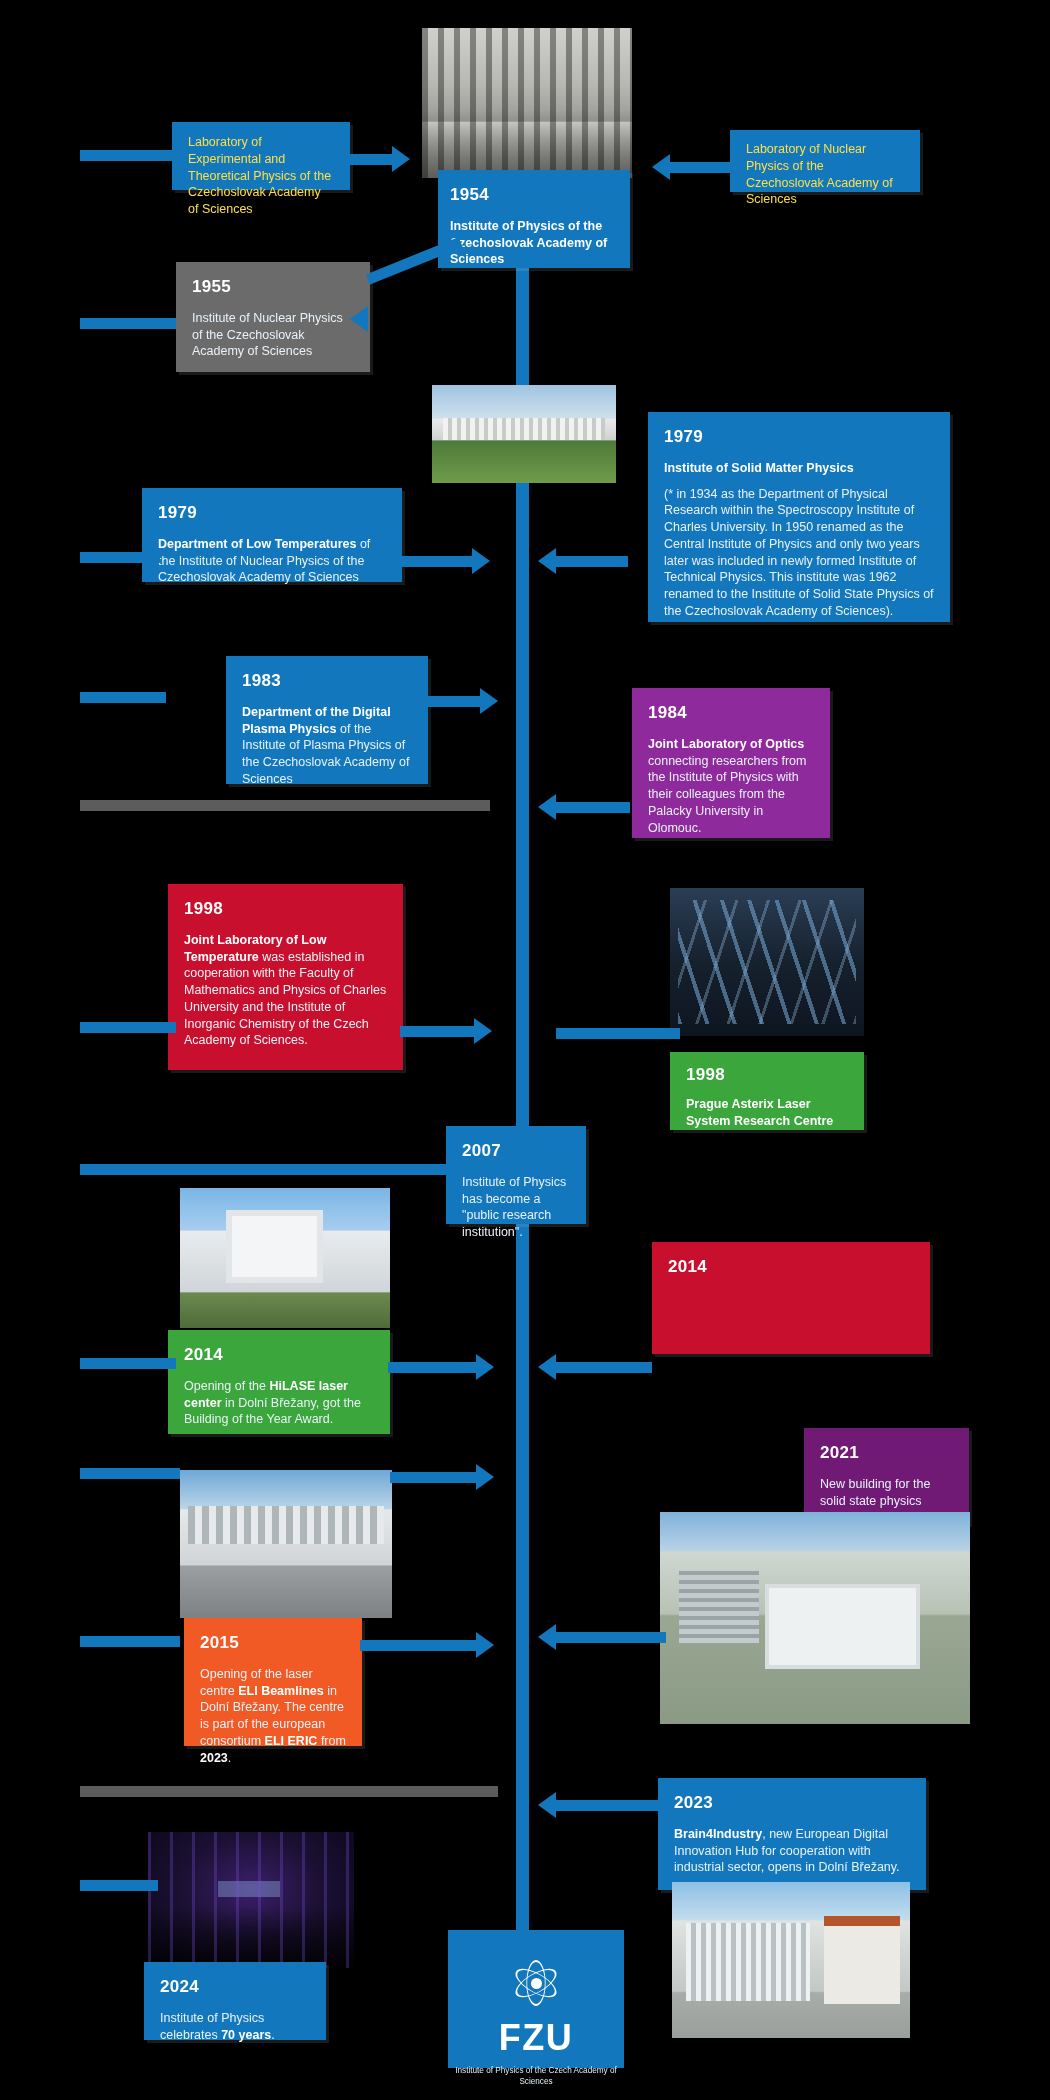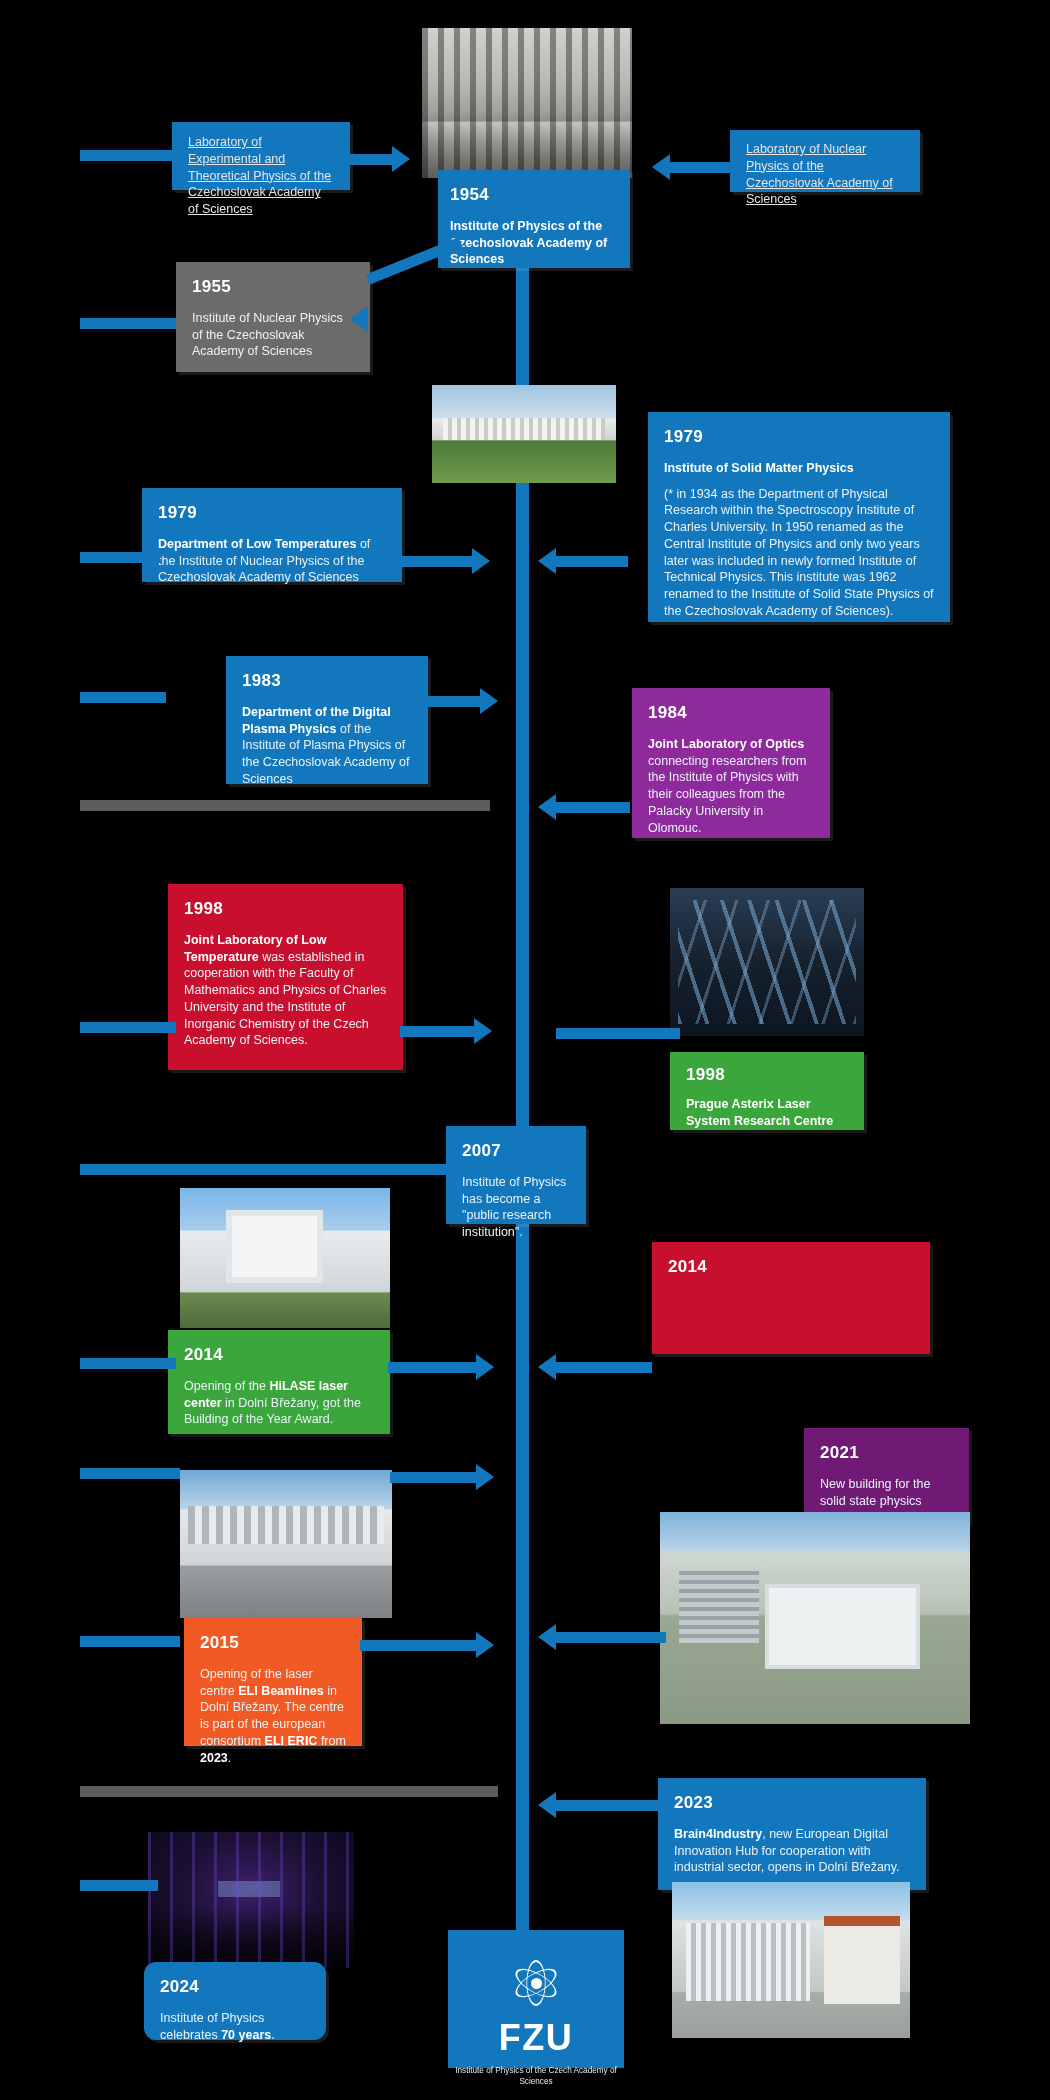--- a/index.html
+++ b/index.html
@@ -62,21 +62,21 @@
   .card .txt b { font-weight: bold; color: #ffffff; }
 
   .c-blue   { background: #1277bd; }
   .c-gray   { background: #6b6b6b; }
   .c-purple { background: #8e2a9b; }
   .c-red    { background: #c8102e; }
   .c-green  { background: #3aa63b; }
   .c-teal   { background: #701a75; }
   .c-orange { background: #f15a24; }
 
-  .plain .txt { color: #e5e5e5; text-decoration: underline; }
+  .plain .txt { color: #fde047; }
 
   
   .photo {
     position: absolute;
     background-size: cover;
     overflow: hidden;
   }
   .ph-1954 {
     background:
       linear-gradient(180deg,#d9d9d6 0%, #b9b9b4 38%, #8f8f8c 62%, #ddddd9 63%, #6f6f6c 100%);
@@ -334,21 +334,21 @@
   </div>
   <div class="photo ph-b4i" style="left:672px; top:1882px; width:238px; height:156px;">
       <span class="house"></span>
     </div>
   <div class="bar" style="left:556px; top:1800px; width:110px;"></div>
   <div class="arrow-l" style="left:538px; top:1792px;"></div>
 
   <div class="photo ph-2024" style="left:148px; top:1832px; width:206px; height:136px;">
       <span class="stage"></span>
     </div>
-  <div class="card c-blue" style="left:144px; top:1962px; width:182px; height:78px;border-radius:12px;">
+  <div class="card c-blue" style="left:144px; top:1962px; width:182px; height:78px;">
     <span class="yr">2024</span>
     <span class="txt"><span>Institute of Physics celebrates </span><b>70 years</b><span>.</span></span>
   </div>
   <div class="bar" style="left:80px; top:1880px; width:78px;"></div>
 
   <div class="logo-card" style="left:448px; top:1930px; width:176px; height:138px;">
     <div class="logo-mark">
       <span class="ring"></span>
       <span class="ring ring2"></span>
       <span class="ring ring3"></span>

